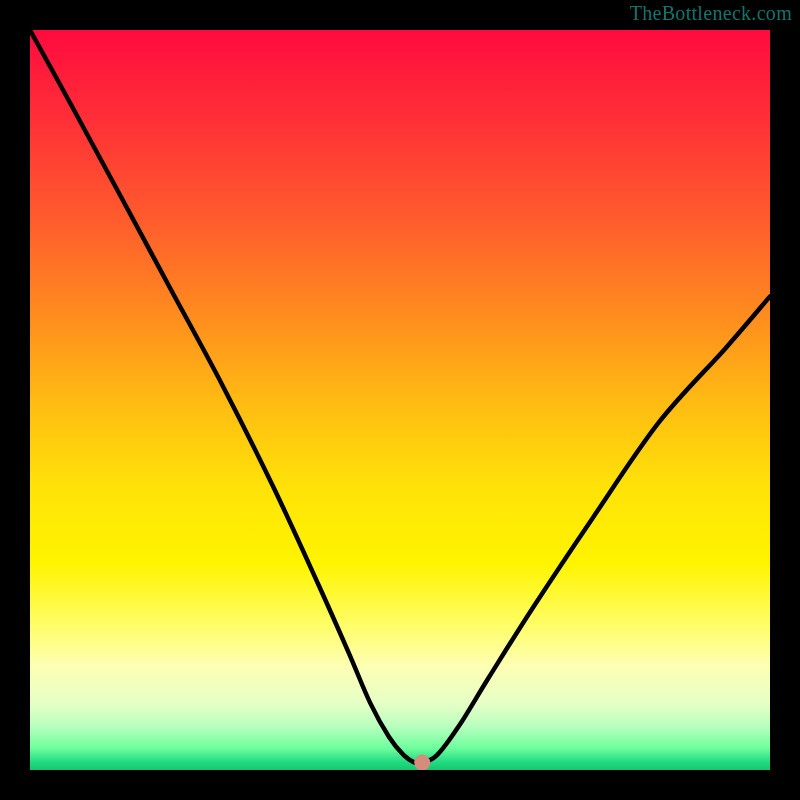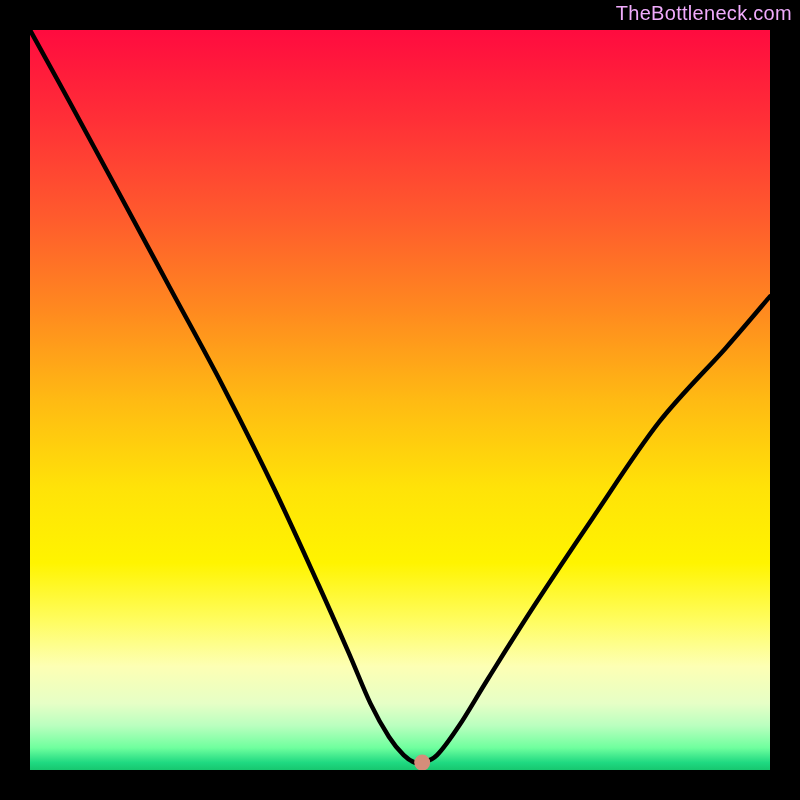--- a/index.html
+++ b/index.html
@@ -14,25 +14,26 @@
   .stage {
     position: relative;
     width: 800px;
     height: 800px;
     background: #000;
   }
   .watermark {
     position: absolute;
     top: 2px;
     right: 8px;
-    color: #f0abfc;
+    color: #0f766e;
     font-size: 20px;
     font-weight: 500;
     letter-spacing: 0.3px;
     z-index: 10;
+    font-family: Liberation Serif, serif;
   }
   .plot {
     position: absolute;
     left: 30px;
     top: 30px;
     width: 740px;
     height: 740px;
   }
   
   .gradient {

